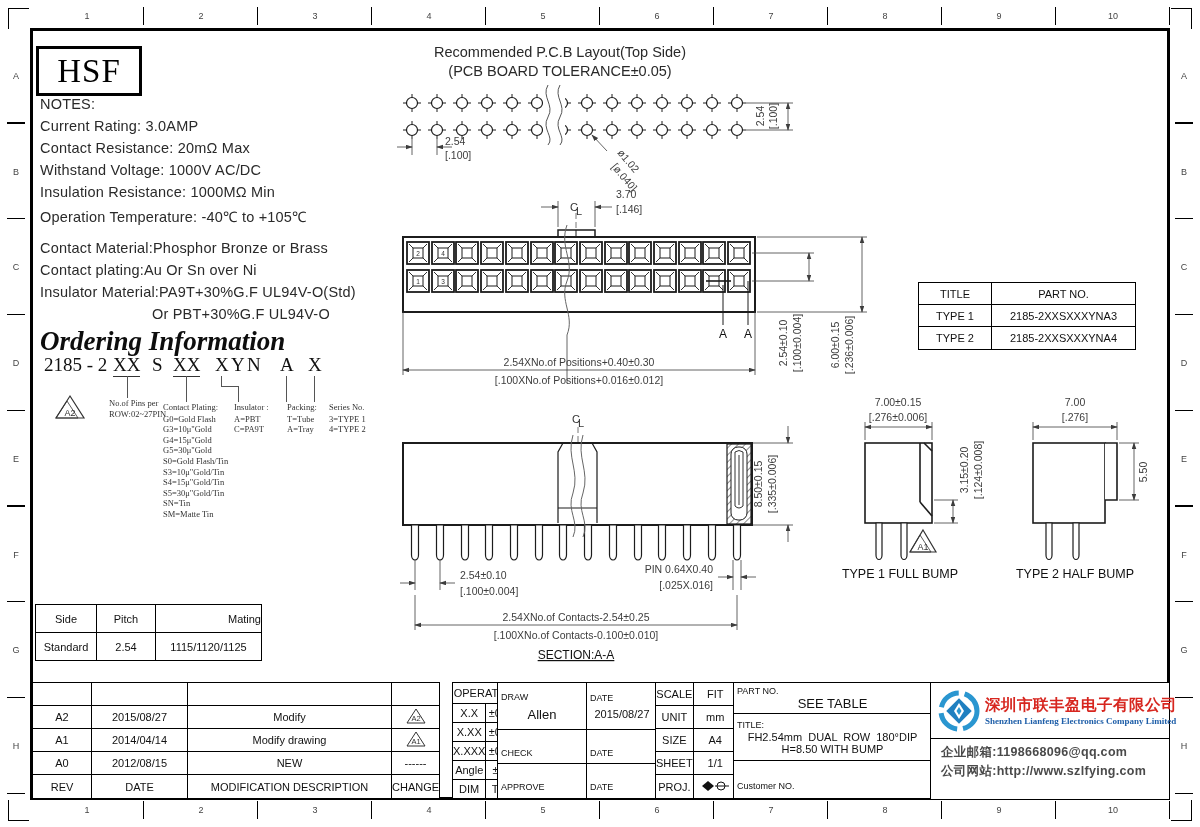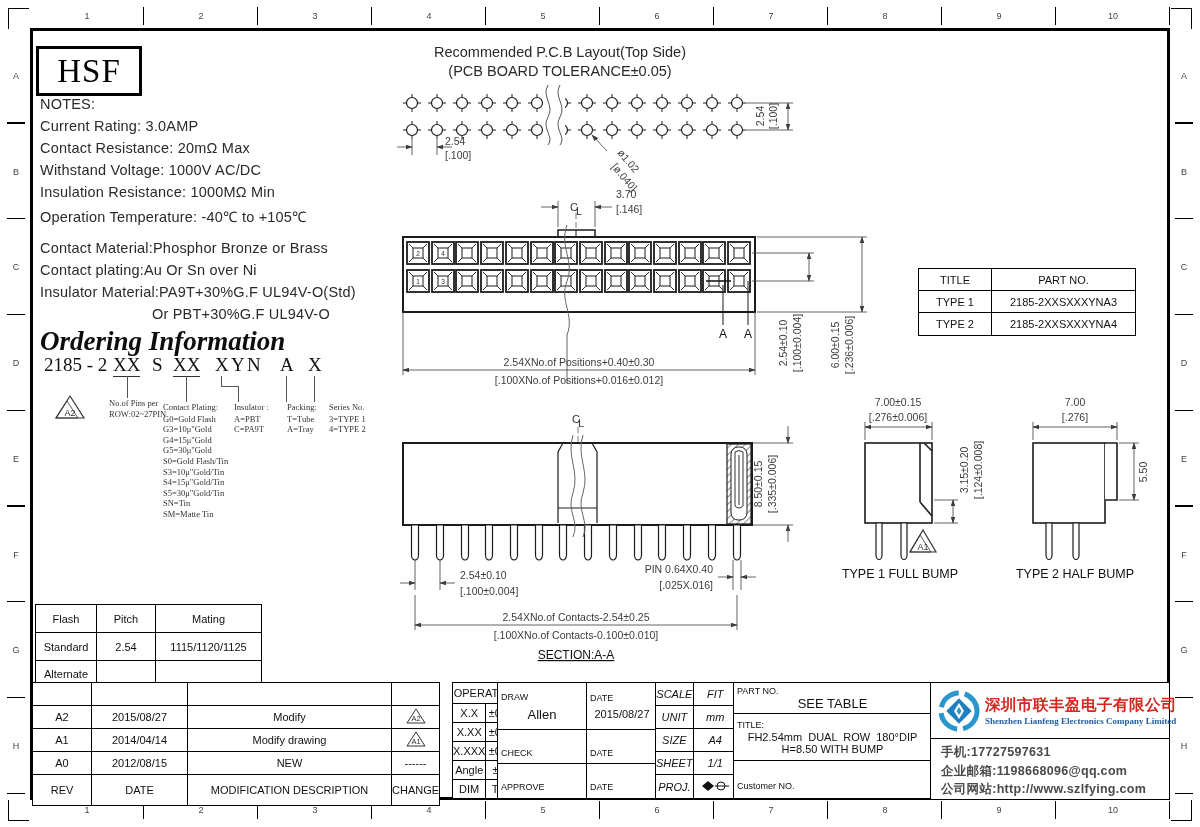--- a/index.html
+++ b/index.html
@@ -350,21 +350,21 @@
     <text x="392" y="158" text-anchor="middle" class="dimtxt" transform="rotate(-90 392 158)">2.54±0.10</text>
     <text x="406" y="158" text-anchor="middle" class="dimtxt" transform="rotate(-90 406 158)">[.100±0.004]</text>
 
     <line x1="362" y1="52" x2="472" y2="52" stroke="#3d3d3d" stroke-width="0.8"></line>
     <line x1="362" y1="127" x2="472" y2="127" stroke="#3d3d3d" stroke-width="0.8"></line>
     <line x1="467" y1="52" x2="467" y2="127" stroke="#3d3d3d" stroke-width="0.8" marker-start="url(#af)" marker-end="url(#af)"></line>
     <text x="444" y="160" text-anchor="middle" class="dimtxt" transform="rotate(-90 444 160)">6.00±0.15</text>
     <text x="458" y="160" text-anchor="middle" class="dimtxt" transform="rotate(-90 458 160)">[.236±0.006]</text>
   </svg>
 
-  <table class="t" style="left:918px;top:268px;">
+  <table class="t" style="left:918px;top:282px;">
     <tbody>
         <tr style="height:22px;">
       <td style="width:72px;font-size:11px;">TITLE</td>
       <td style="width:143px;font-size:11px;">PART NO.</td>
     </tr>
     <tr style="height:22px;">
       <td>TYPE 1</td>
       <td>2185-2XXSXXXYNA3</td>
     </tr>
     <tr style="height:23px;">
@@ -507,33 +507,28 @@
     <line x1="114" y1="53" x2="134" y2="53" stroke="#3d3d3d" stroke-width="0.8"></line>
     <line x1="114" y1="110" x2="134" y2="110" stroke="#3d3d3d" stroke-width="0.8"></line>
     <line x1="129" y1="53" x2="129" y2="110" stroke="#3d3d3d" stroke-width="0.8" marker-start="url(#a2m)" marker-end="url(#a2m)"></line>
     <text x="142" y="82" text-anchor="middle" class="dimtxt" transform="rotate(-90 142 82)">5.50</text>
     <text x="70" y="188" text-anchor="middle" font-size="12.5" fill="#111">TYPE 2 HALF BUMP</text>
   </svg>
 
   <table class="t" style="left:35px;top:604px;font-size:12px;">
     <tbody>
         <tr style="height:28px;">
-      <td style="width:60px;">Flash</td>
+      <td style="width:60px;">Side</td>
       <td style="width:58px;">Pitch</td>
-      <td style="width:105px;">Mating</td>
+      <td style="width:105px;text-align:right;">Mating</td>
     </tr>
     <tr style="height:28px;">
       <td>Standard</td>
       <td>2.54</td>
       <td>1115/1120/1125</td>
-    </tr>
-    <tr style="height:27px;">
-      <td>Alternate</td>
-      <td></td>
-      <td></td>
     </tr>
   </tbody>
     </table>
 
   <div class="tblock">
 
     <table class="t" style="left:0;top:0;">
       <tbody>
           <tr style="height:23px;">
             <td style="width:58px;"></td>
@@ -562,21 +557,21 @@
             <text x="12" y="14" text-anchor="middle" font-size="7.5" fill="#333">A1</text>
           </svg>
         </td>
       </tr>
       <tr style="height:23px;">
         <td>A0</td>
         <td>2012/08/15</td>
         <td>NEW</td>
         <td>------</td>
       </tr>
-      <tr style="height:31px;font-size:10px;">
+      <tr style="height:24px;font-size:10px;">
         <td>REV</td>
         <td>DATE</td>
         <td>MODIFICATION DESCRIPTION</td>
         <td>CHANGE</td>
       </tr>
     </tbody>
       </table>
 
     <table class="t" style="left:420px;top:0;font-size:9.5px;">
       <tbody>
@@ -642,21 +637,21 @@
             </td>
         <td>
               <div class="cellwrap">
                 <div class="cell-lbl">DATE</div>
               </div>
             </td>
       </tr>
     </tbody>
       </table>
 
-    <table class="t" style="left:623px;top:0;font-size:10px;font-style:italic;">
+    <table class="t" style="left:623px;top:0;font-size:10px;">
       <tbody>
           <tr style="height:23px;">
             <td style="width:35px;">SCALE</td>
             <td style="width:43px;margin-left:12px;">FIT</td>
           </tr>
       <tr style="height:23px;">
             <td>UNIT</td>
             <td>mm</td>
           </tr>
       <tr style="height:23px;">
@@ -716,21 +711,20 @@
           <rect x="13" y="13" width="18" height="18" transform="rotate(45 22 22)" fill="#1e7fc0"></rect>
           <path d="M22,14 L27,22 L22,30 L17,22 Z" fill="#fff"></path>
           <path d="M22,18 L24.5,22 L22,26 L19.5,22 Z" fill="#2a96d0"></path>
         </svg>
         <div class="names">
           <div class="cn-name">深圳市联丰盈电子有限公司</div>
           <div class="en-name">Shenzhen Lianfeng Electronics Company Limited</div>
         </div>
       </div>
       <div class="row2">
-        <div>手机:17727597631</div>
         <div>企业邮箱:1198668096@qq.com</div>
         <div>公司网站:http://www.szlfying.com</div>
       </div>
     </div>
 
   </div>
 
 </div>
 
 </body></html>

